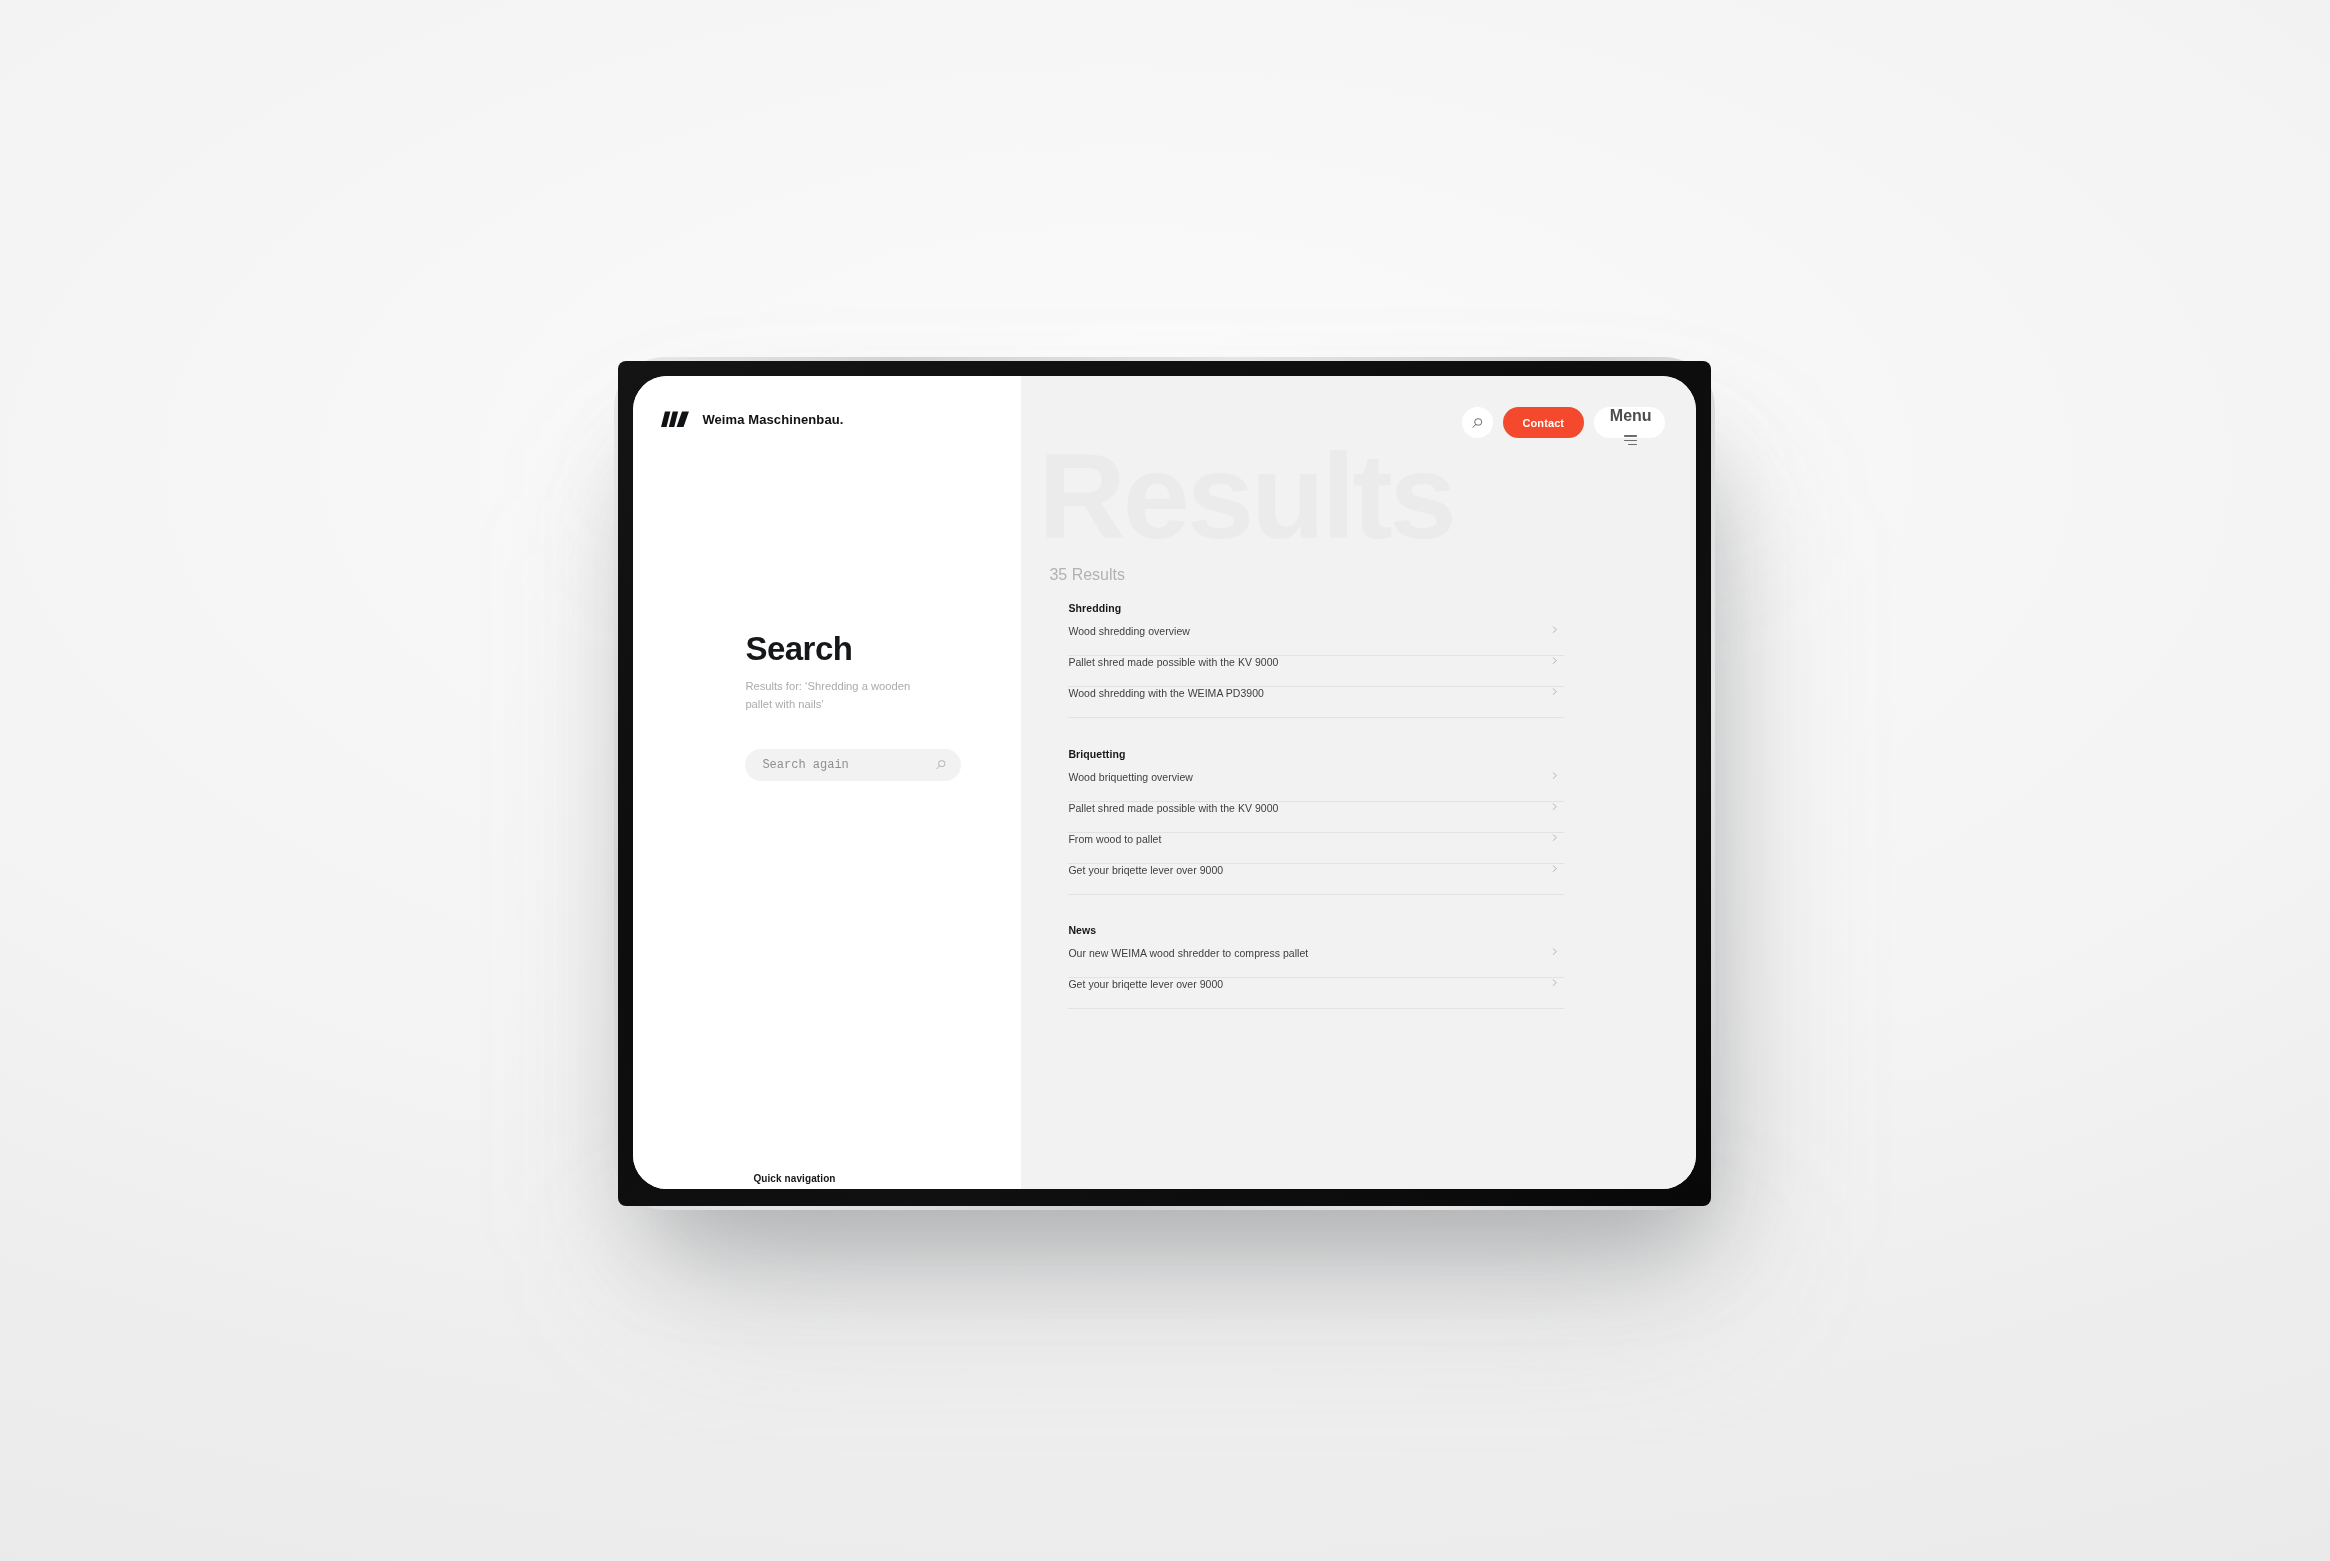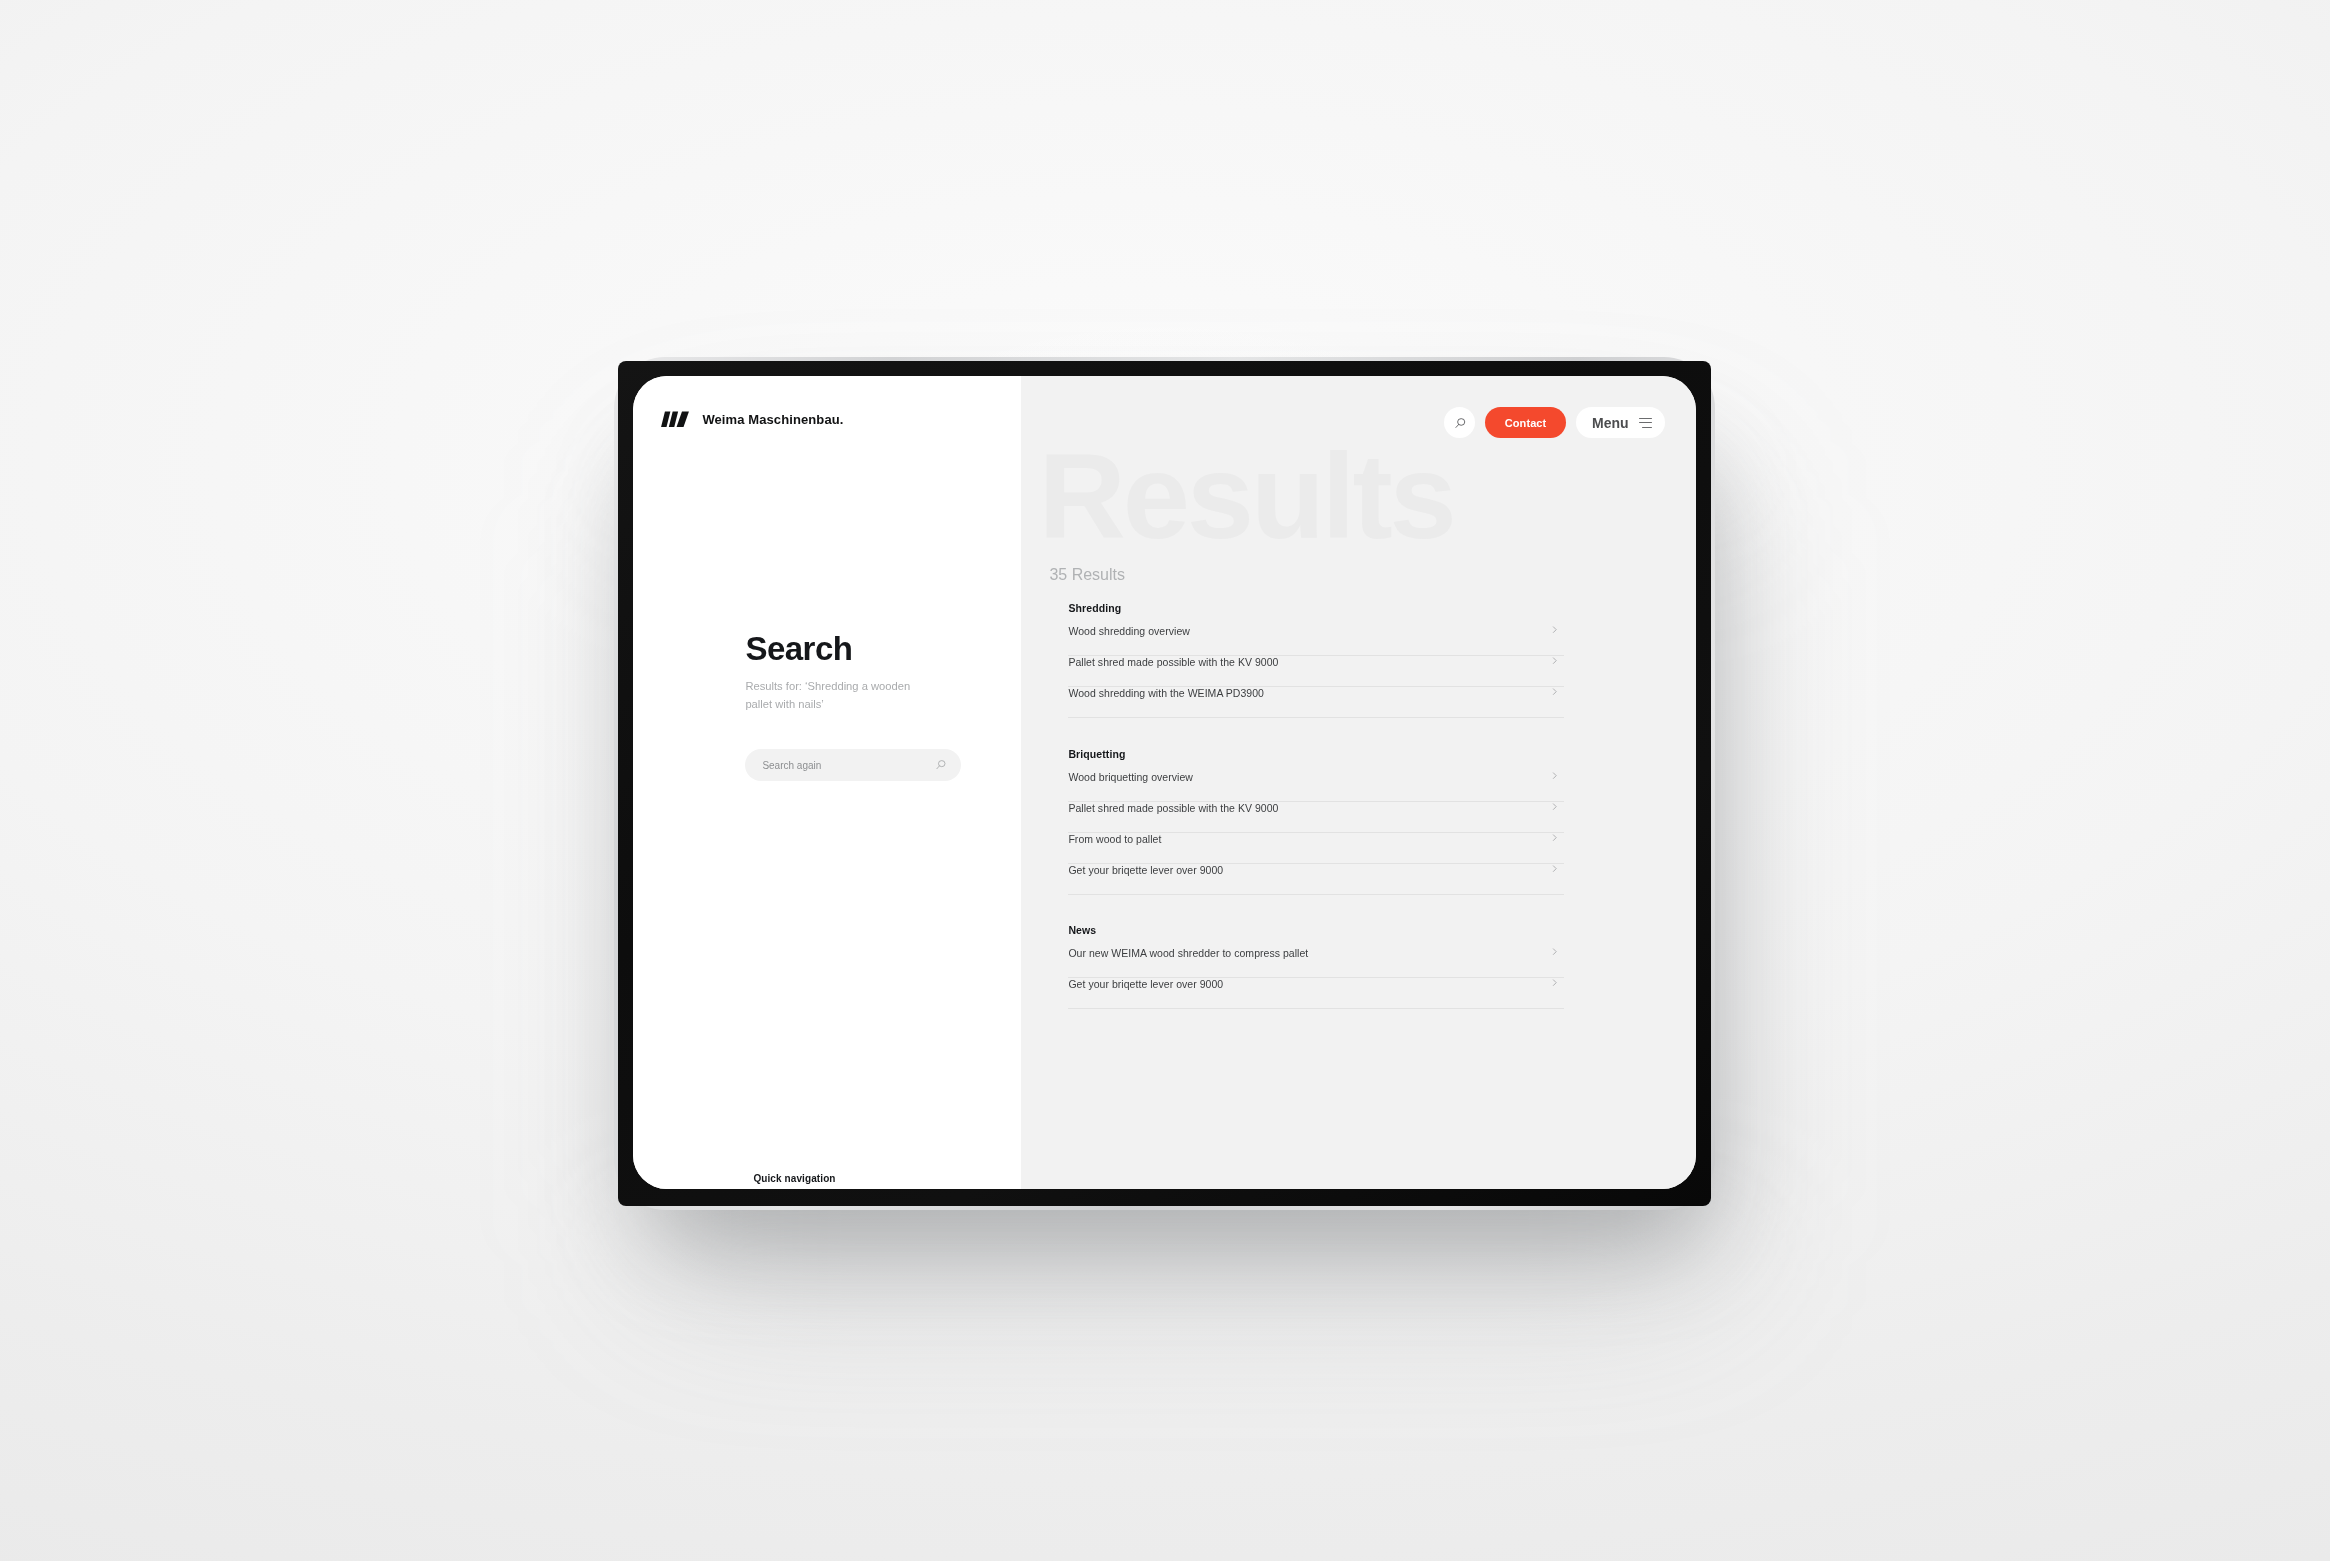--- a/index.html
+++ b/index.html
@@ -171,27 +171,28 @@
     align-items: center;
   }
 
   .menu-btn {
     height: 31px;
     padding: 0 13px 0 16.3px;
     border: none;
     border-radius: 15.5px;
     background: #ffffff;
     color: #4c4d4f;
-    font-size: 14px;
+    font-size: 16px;
     font-weight: 600;
     font-family: "Liberation Sans", sans-serif;
     display: flex;
     align-items: center;
     gap: 10px;
     cursor: pointer;
+    flex-direction: column;
   }
   .burger { display: flex; flex-direction: column; align-items: flex-end; gap: 3.1px; }
   .burger i { display:block; height: 1.2px; background: #6b6c6e; border-radius: 0.8px; }
   .burger i:nth-child(1) { width: 13px; }
   .burger i:nth-child(2) { width: 13px; }
   .burger i:nth-child(3) { width: 9.3px; }
 
   
   .search-block {
     position: absolute;
@@ -221,22 +222,22 @@
     border-radius: 16.3px;
     background: #f2f2f2;
     display: flex;
     align-items: center;
   }
   .search-field input {
     flex: 1;
     border: none;
     outline: none;
     background: transparent;
-    font-family: Liberation Sans, sans-serif;
-    font-size: 10px;
+    font-family: Liberation Mono, monospace;
+    font-size: 12px;
     color: #4a4b4d;
     padding: 0 31px 0 17px;
   }
   .search-field input::placeholder { color: #8d8f91; }
   .search-field .mag {
     position: absolute;
     right: 14.7px;
     display: flex;
     align-items: center;
   }

